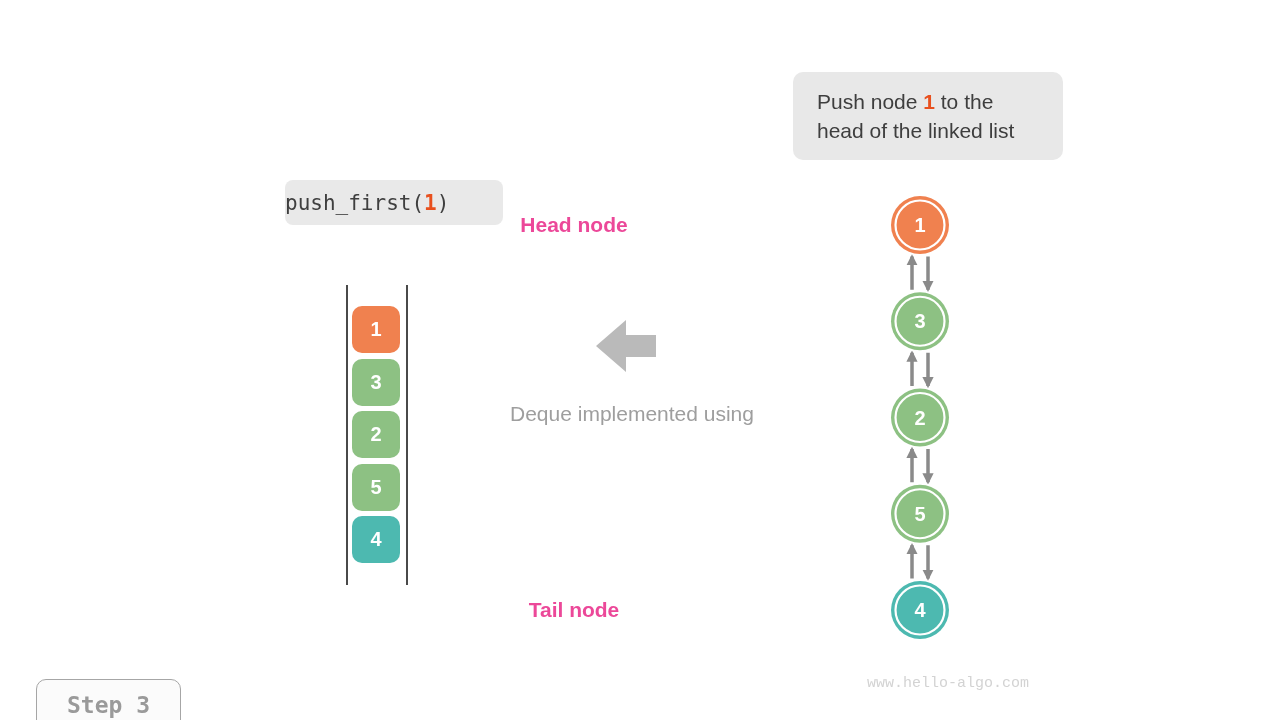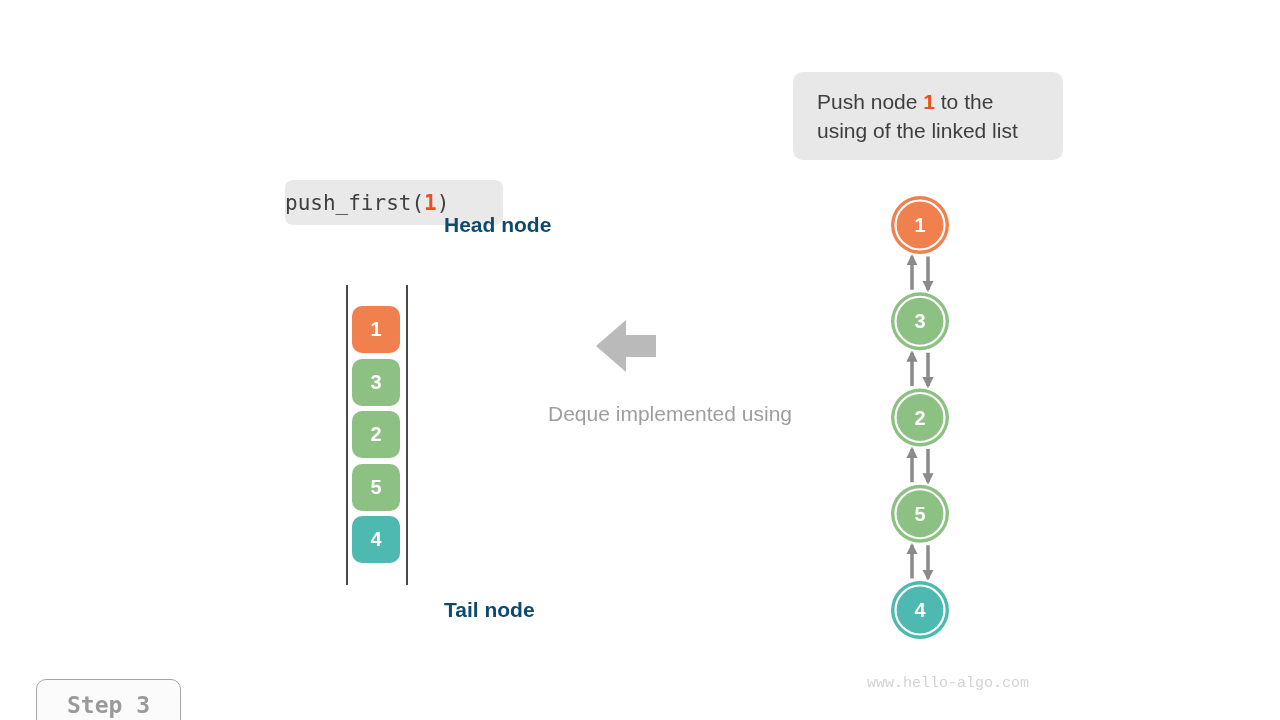--- a/index.html
+++ b/index.html
@@ -54,32 +54,32 @@
     border-radius: 10px;
     display: flex; align-items: center; justify-content: center;
     color: #ffffff; font-size: 20px; font-weight: bold;
   }
 
   
   .block-arrow { position: absolute; left: 594px; top: 317px; }
   .caption {
     position: absolute;
     left: 472px; top: 399px; width: 320px;
-    text-align: right;
+    text-align: center;
     font-size: 21px; line-height: 30px; color: #9E9E9E;
   }
 
   
   .linked-list-svg { position: absolute; left: 850px; top: 180px; }
   .node-label {
     position: absolute;
-    right: 428px;
+    right: 398px;
     width: 200px;
-    text-align: left;
-    font-size: 21px; font-weight: bold; color: #0c4a6e;
+    text-align: center;
+    font-size: 21px; font-weight: bold; color: #ec4899;
     line-height: 30px;
   }
   .head-label { top: 210px; }
   .tail-label { top: 595px; }
 
   
   .step-box {
     position: absolute;
     left: 36px; top: 679px;
     width: 145px; height: 51px;
@@ -101,21 +101,21 @@
     font-size: 15px; color: #D3D3D3;
   }
 </style>
 </head>
 <body>
 
 <div class="canvas">
 
   <div class="info-box">
     <div><span>Push node </span><span class="hl">1</span><span> to the</span></div>
-    <div>using of the linked list</div>
+    <div>head of the linked list</div>
   </div>
 
   <div class="code-box"><span>push_first(</span><span class="hl">1</span><span>)</span></div>
 
   <div class="deque-strip">
       <div class="deque-square" style="top: 21px; background: rgb(240, 129, 79);">1</div>
       <div class="deque-square" style="top: 73.5px; background: rgb(141, 193, 131);">3</div>
       <div class="deque-square" style="top: 126px; background: rgb(141, 193, 131);">2</div>
       <div class="deque-square" style="top: 178.5px; background: rgb(141, 193, 131);">5</div>
       <div class="deque-square" style="top: 231px; background: rgb(77, 185, 176);">4</div>

